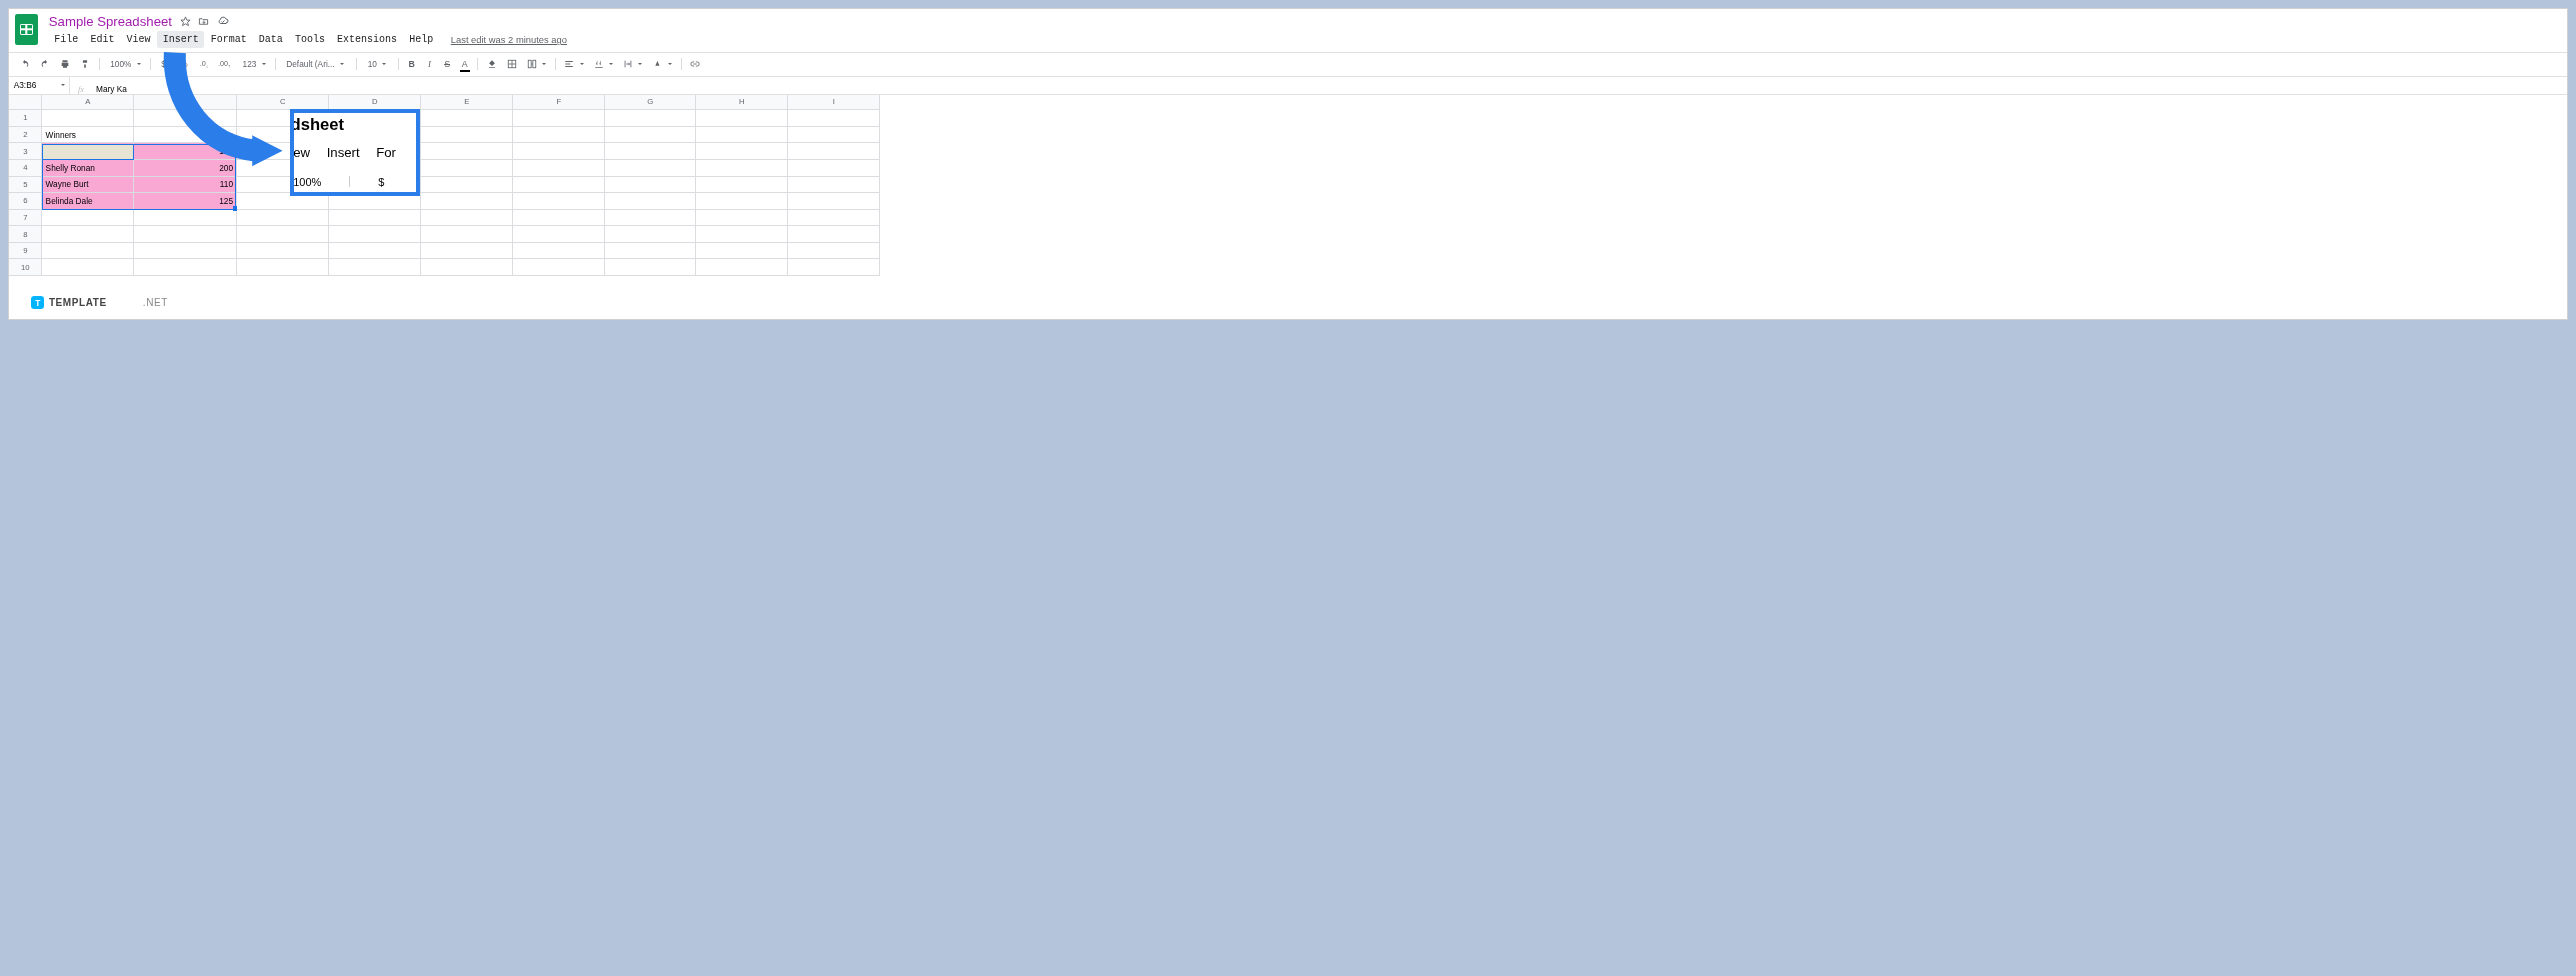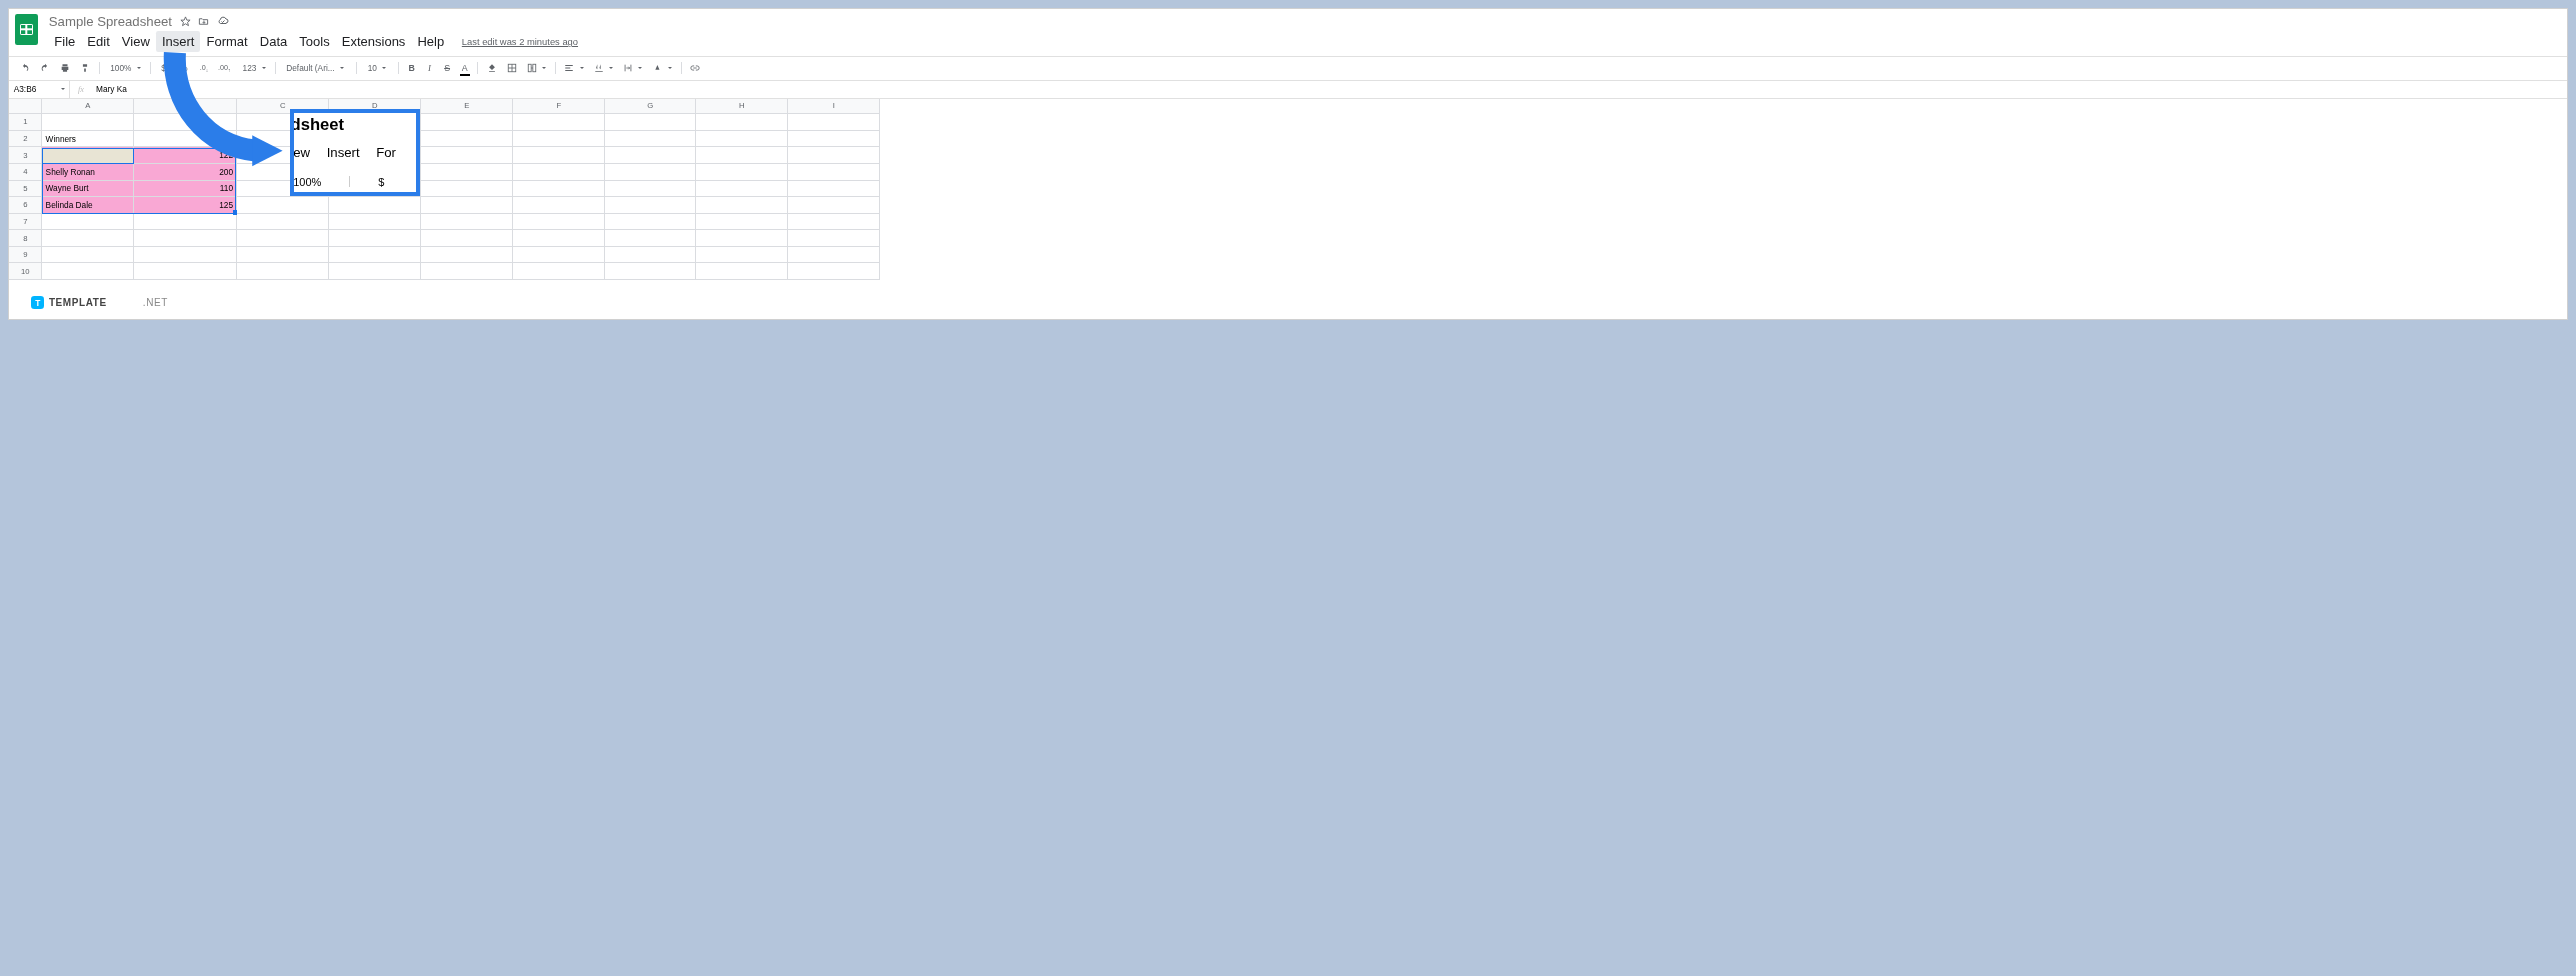--- a/index.html
+++ b/index.html
@@ -5,33 +5,33 @@
 * { box-sizing: border-box; margin: 0; padding: 0; }
 body { font-family: Arial, sans-serif; background: #b4c5db; padding: 8.3px; overflow: hidden; }
 .app-window { background: #fff; border: 0.6px solid #d0d0d0; width: 100%; height: 312px; position: relative; overflow: hidden; }
 .header-row { display: flex; align-items: flex-start; padding: 4.4px 5.5px 0 5.5px; }
 .sheets-logo { width: 23px; height: 31px; background: #0f9d58; border-radius: 2.2px; display: flex; align-items: center; justify-content: center; margin-right: 11px; flex-shrink: 0; }
 .sheets-logo-grid { width: 13.2px; height: 11px; border: 1.4px solid #fff; border-radius: 1.1px; position: relative; }
 .sheets-logo-grid::before { content: ""; position: absolute; left: 0; right: 0; top: 50%; height: 1.4px; background: #fff; transform: translateY(-50%); }
 .sheets-logo-grid::after { content: ""; position: absolute; top: 0; bottom: 0; left: 50%; width: 1.4px; background: #fff; transform: translateX(-50%); }
 .title-area { display: flex; flex-direction: column; gap: 2.2px; }
 .title-line { display: flex; align-items: center; gap: 7.7px; }
-.doc-title { font-size: 13.2px; color: #737373; font-weight: 400; }
+.doc-title { font-size: 13.2px; color: #a21caf; font-weight: 400; }
 .title-icon { color: #5f6368; display: inline-flex; }
 .menu-bar { display: flex; gap: 1.1px; align-items: center; }
-.menu-item { padding: 3.3px 5.5px; font-size: 13px; color: #202124; border-radius: 2.2px; cursor: pointer; }
+.menu-item { padding: 3.3px 5.5px; font-size: 10px; color: #202124; border-radius: 2.2px; cursor: pointer; font-family: Liberation Mono, monospace; }
 .menu-item.active { background: #e8eaed; }
 .last-edit { margin-left: 11px; font-size: 9.4px; color: #5f6368; text-decoration: underline; cursor: pointer; }
 .toolbar { display: flex; align-items: center; padding: 3.3px 6.6px; border-top: 0.6px solid #e0e0e0; border-bottom: 0.6px solid #e0e0e0; gap: 1.1px; margin-top: 3.3px; }
 .tb-btn { padding: 3.3px 4.4px; color: #5f6368; display: inline-flex; align-items: center; justify-content: center; cursor: pointer; border-radius: 2.2px; font-size: 8.8px; min-width: 16.6px; height: 16.6px; }
 .tb-sep { width: 0.6px; height: 12px; background: #dadce0; margin: 0 3.3px; }
 .tb-text { font-size: 8.3px; color: #5f6368; padding: 0 2.2px; }
 .tb-dropdown { display: inline-flex; align-items: center; gap: 3.3px; padding: 2.2px 4.4px; cursor: pointer; }
 .dropdown-arrow { width: 0; height: 0; border-left: 2.2px solid transparent; border-right: 2.2px solid transparent; border-top: 2.8px solid #5f6368; }
-.fx-row { display: flex; align-items: center; border-bottom: 0.6px solid #e0e0e0; height: 17.7px; }
+.fx-row { display: flex; align-items: flex-end; border-bottom: 0.6px solid #e0e0e0; height: 17.7px; }
 .name-box { width: 61px; padding: 0 4.4px; font-size: 8.3px; display: flex; align-items: center; justify-content: space-between; border-right: 0.6px solid #e0e0e0; height: 100%; }
 .fx-label { padding: 0 7.7px; font-style: italic; color: #bdbdbd; font-size: 8.3px; font-family: serif; }
 .fx-val { font-size: 8.3px; padding-left: 4.4px; }
 .grid-area { position: relative; }
 .col-headers { display: flex; }
 .corner-cell { width: 33px; height: 15.5px; background: #f8f9fa; border-right: 0.6px solid #dadce0; border-bottom: 0.6px solid #dadce0; }
 .col-header { height: 15.5px; background: #f8f9fa; border-right: 0.6px solid #dadce0; border-bottom: 0.6px solid #dadce0; display: flex; align-items: center; justify-content: center; font-size: 7.7px; color: #5f6368; }
 .row { display: flex; }
 .row-header { width: 33px; height: 16.6px; background: #f8f9fa; border-right: 0.6px solid #dadce0; border-bottom: 0.6px solid #dadce0; display: flex; align-items: center; justify-content: center; font-size: 7.7px; color: #5f6368; }
 .cell { height: 16.6px; border-right: 0.6px solid #dadce0; border-bottom: 0.6px solid #dadce0; padding: 0 3.3px; display: flex; align-items: center; font-size: 8.3px; }

